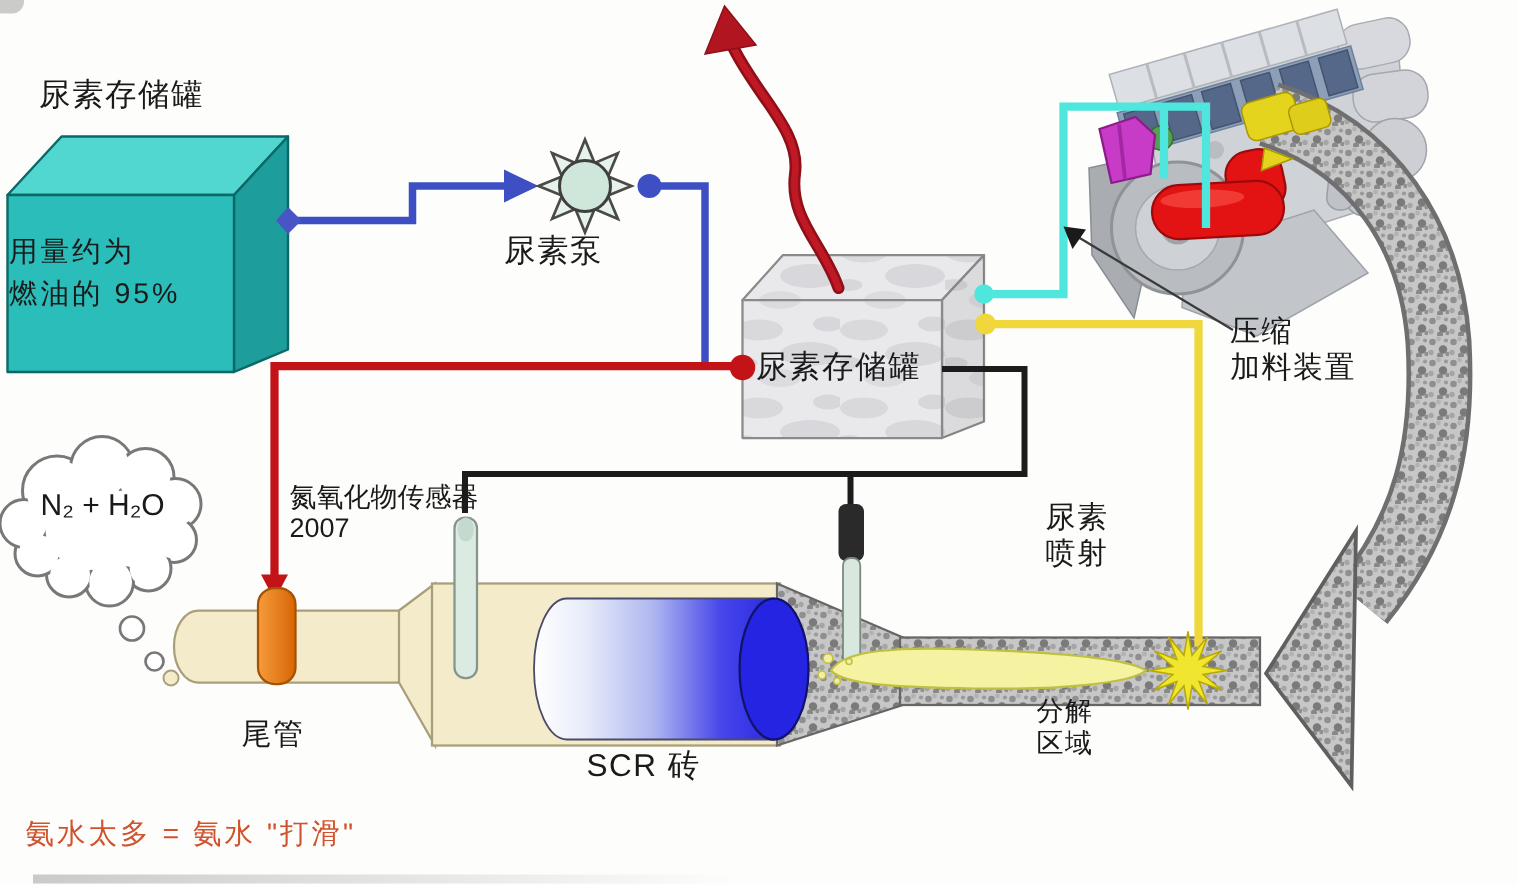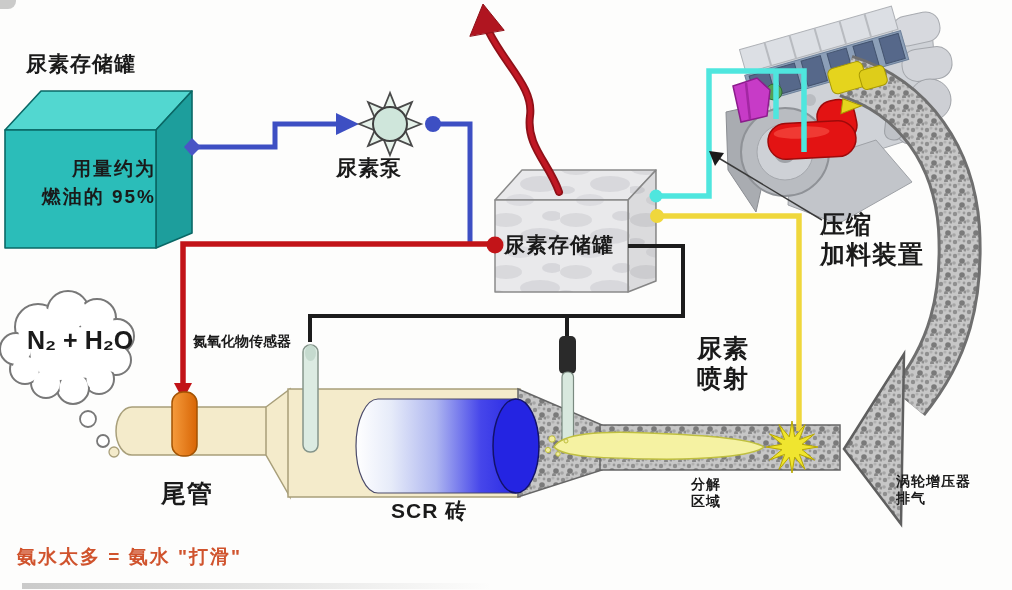--- a/index.html
+++ b/index.html
@@ -3,26 +3,26 @@
 <meta charset="utf-8">
 <style>
   html,body{margin:0;padding:0;background:#ffffff;}
   .stage{
     position:relative;width:1012px;height:590px;overflow:hidden;
     background:#FDFDFC;
     font-family:"Liberation Sans","DejaVu Sans",sans-serif;
   }
   .stage svg{position:absolute;left:0;top:0;}
   .lbl{
-    position:absolute;color:#1a1a1a;font-weight:700;line-height:1.18;
+    position:absolute;color:#1a1a1a;font-weight:400;line-height:1.18;
     letter-spacing:1px;white-space:nowrap;
   }
   .lbl span{display:block;}
-  .fs21{font-size:21px;} .fs20{font-size:25px;} .fs19{font-size:19px;} .fs18{font-size:14px;margin-top:12px;}
-  .tank-text{width:150px;text-align:right;letter-spacing:2px;}
+  .fs21{font-size:21px;} .fs20{font-size:20px;} .fs19{font-size:19px;} .fs18{font-size:18px;}
+  .tank-text{width:150px;text-align:left;letter-spacing:2px;}
   .note-red{color:#D0532D;letter-spacing:2px;}
   .photo-strip{
     position:absolute;left:22px;top:583px;width:470px;height:6px;
     background:linear-gradient(to right, rgba(140,140,140,.45), rgba(200,200,200,0));
   }
   .corner-smudge{
     position:absolute;left:0;top:0;width:16px;height:9px;
     background:rgba(110,110,110,.35);border-radius:0 0 8px 0;
   }
 </style>
@@ -258,40 +258,37 @@
 
 <div class="lbl fs20" style="left:820px;top:210px;">
   <span>压缩</span>
   <span>加料装置</span>
 </div>
 
 <div class="lbl fs20" style="left:27px;top:326px;letter-spacing:0;">N₂ + H₂O</div>
 
 <div class="lbl fs18" style="left:193px;top:321px;letter-spacing:0;">
   <span>氮氧化物传感器</span>
+  <span>2007</span>
 </div>
 
 
 <div class="lbl fs20" style="left:161px;top:479px;">尾管</div>
 
 <div class="lbl fs21" style="left:391px;top:499px;">SCR 砖</div>
 
 <div class="lbl fs20" style="left:697px;top:334px;">
   <span>尿素</span>
   <span>喷射</span>
 </div>
 
 <div class="lbl fs18" style="left:691px;top:464px;">
   <span>分解</span>
   <span>区域</span>
 </div>
 
-<div class="lbl fs18" style="left:896px;top:461px;">
-  <span>涡轮增压器</span>
-  <span>排气</span>
-</div>
 
 <div class="lbl fs19 note-red" style="left:17px;top:546px;">氨水太多 = 氨水 "打滑"</div>
 
 <div class="photo-strip"></div>
 <div class="corner-smudge"></div>
 
 </div>
 
 </body></html>

